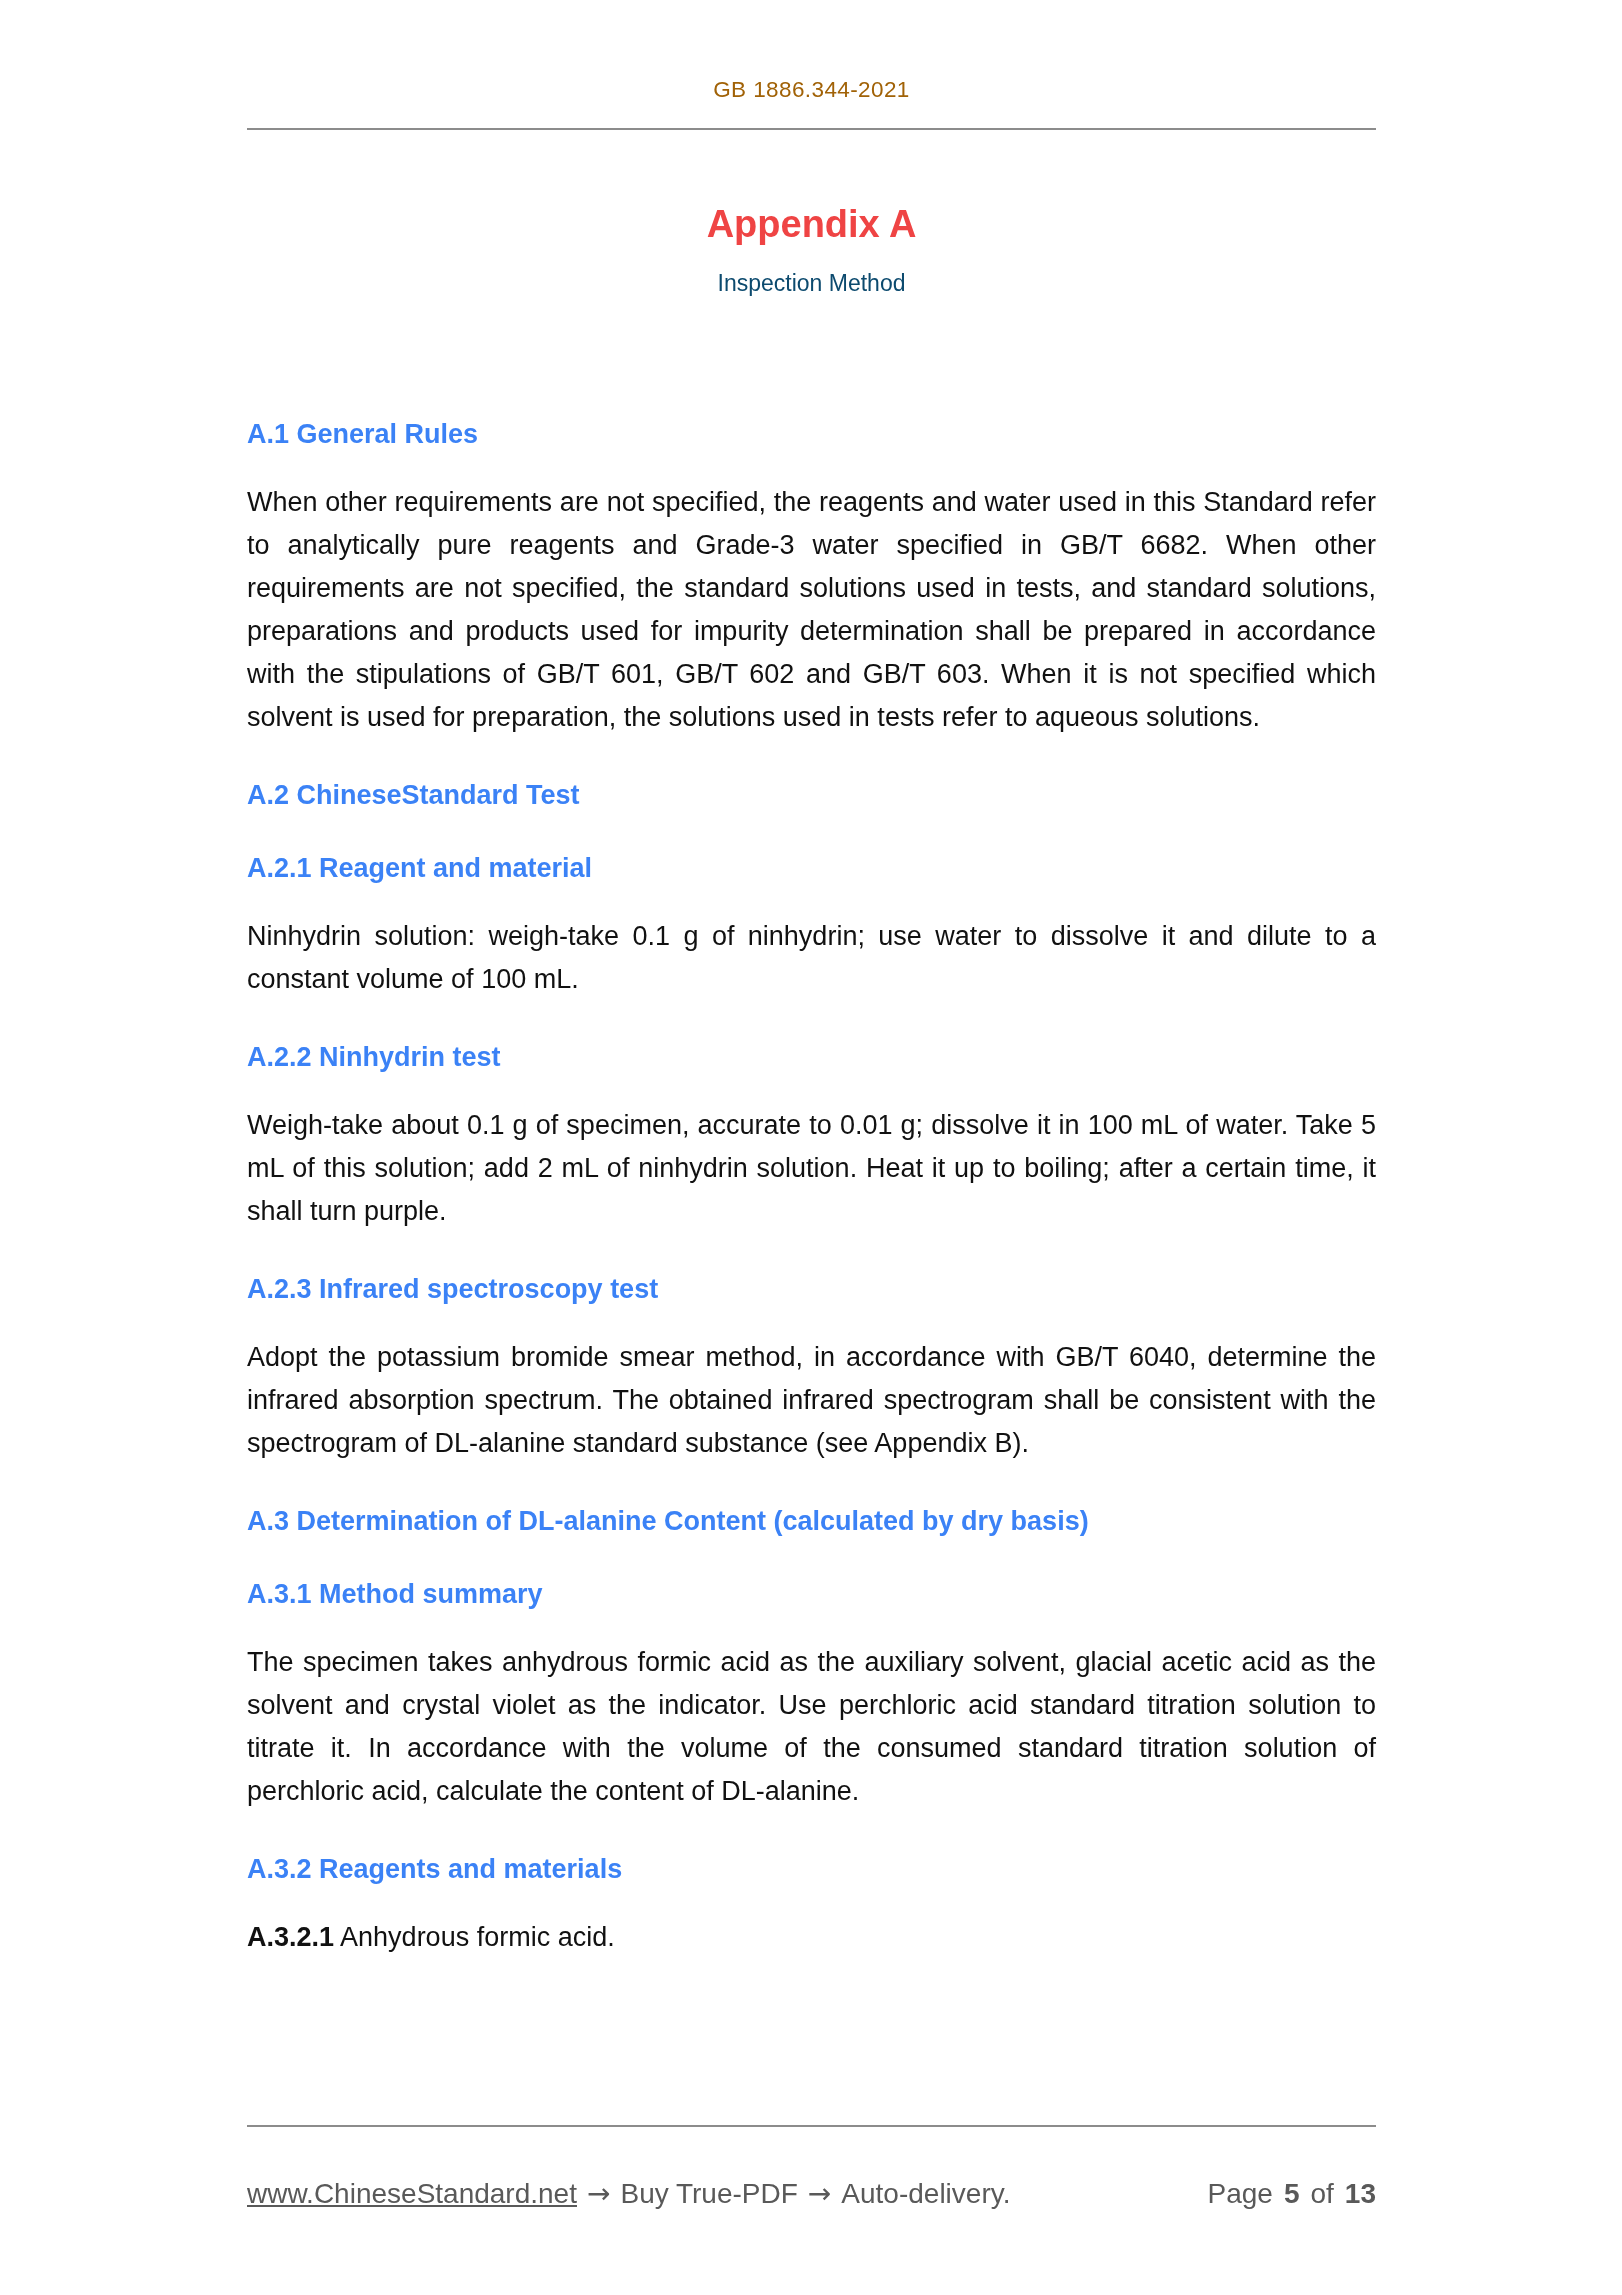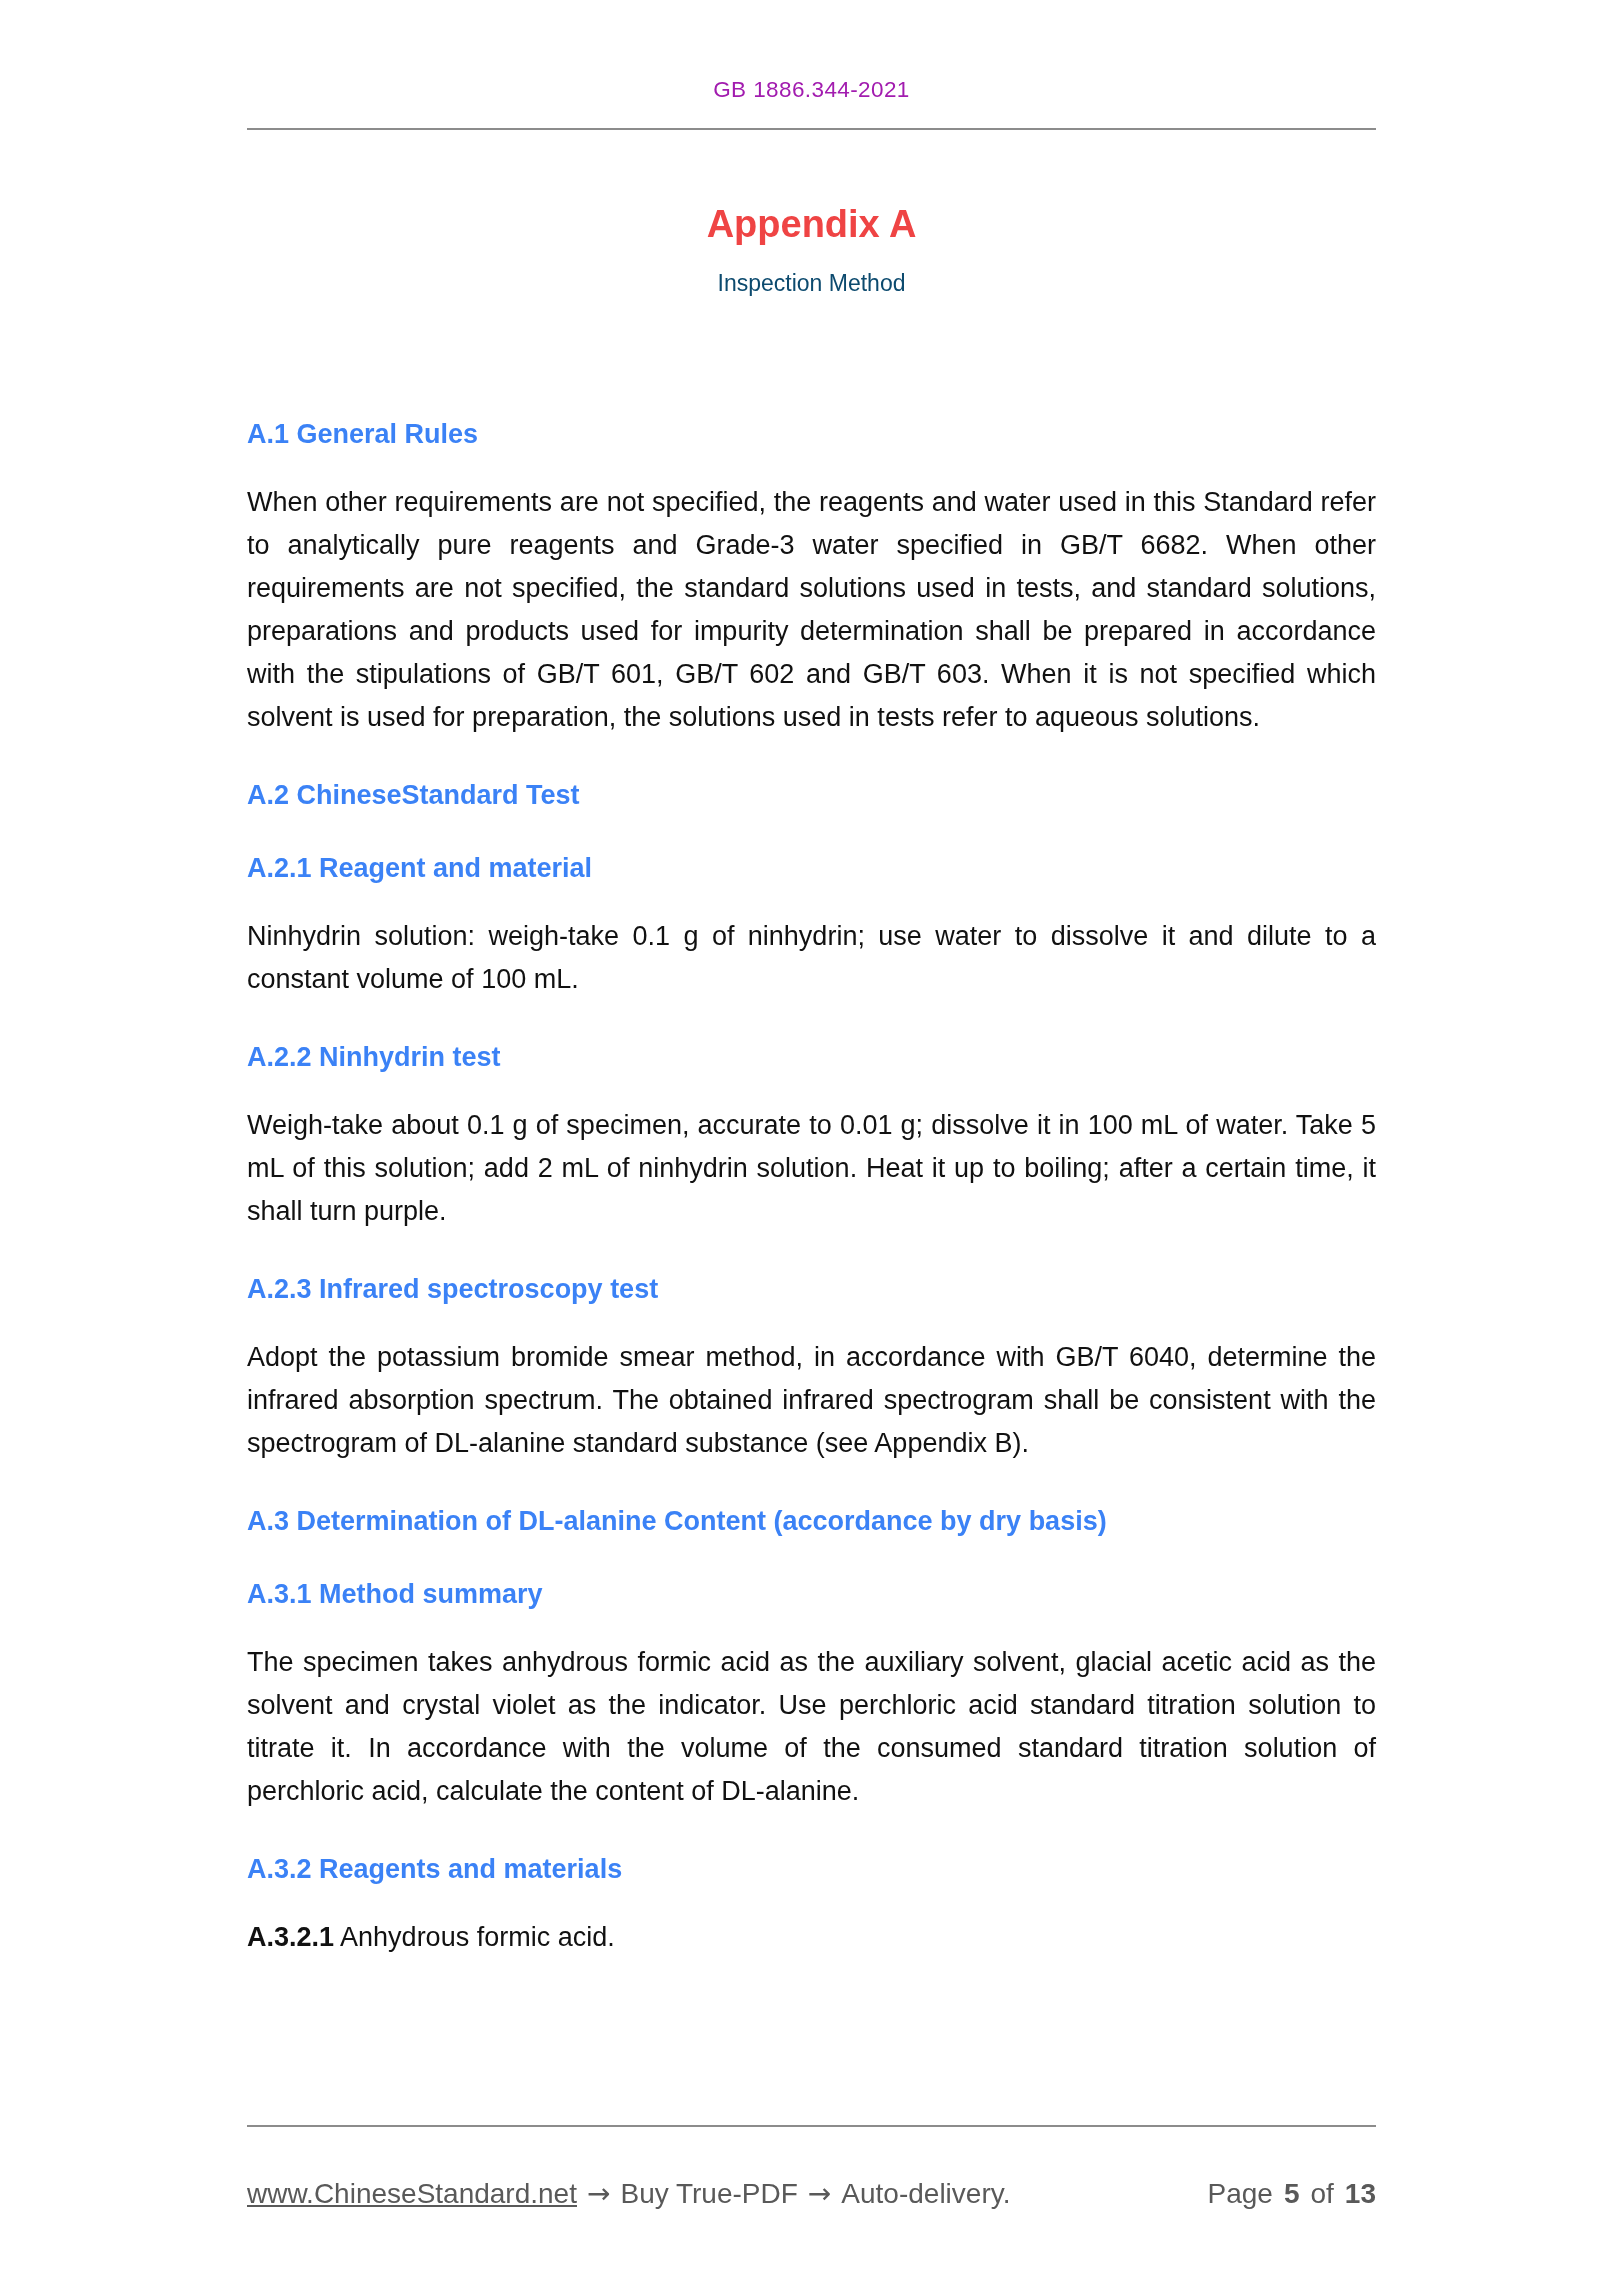--- a/index.html
+++ b/index.html
@@ -15,21 +15,21 @@
   .content {
     position: absolute;
     left: 247px;
     width: 1129px;
     top: 0;
   }
   .doc-number {
     margin-top: 77px;
     text-align: center;
     font-size: 22.5px;
-    color: #a21caf;
+    color: #a16207;
     letter-spacing: 0.4px;
   }
   .header-rule {
     margin-top: 25px;
     border: 0;
     border-top: 2.5px solid #8c8c8c;
     height: 0;
   }
   .appendix-title {
     margin-top: 72px;
@@ -129,21 +129,21 @@
 
     <div class="section-heading">A.2.1 Reagent and material</div>
     <p class="body-para">Ninhydrin solution: weigh-take 0.1 g of ninhydrin; use water to dissolve it and dilute to a constant volume of 100 mL.</p>
 
     <div class="section-heading">A.2.2 Ninhydrin test</div>
     <p class="body-para">Weigh-take about 0.1 g of specimen, accurate to 0.01 g; dissolve it in 100 mL of water. Take 5 mL of this solution; add 2 mL of ninhydrin solution. Heat it up to boiling; after a certain time, it shall turn purple.</p>
 
     <div class="section-heading">A.2.3 Infrared spectroscopy test</div>
     <p class="body-para">Adopt the potassium bromide smear method, in accordance with GB/T 6040, determine the infrared absorption spectrum. The obtained infrared spectrogram shall be consistent with the spectrogram of DL-alanine standard substance (see Appendix B).</p>
 
-    <div class="section-heading">A.3 Determination of DL-alanine Content (accordance by dry basis)</div>
+    <div class="section-heading">A.3 Determination of DL-alanine Content (calculated by dry basis)</div>
 
     <div class="section-heading">A.3.1 Method summary</div>
     <p class="body-para">The specimen takes anhydrous formic acid as the auxiliary solvent, glacial acetic acid as the solvent and crystal violet as the indicator. Use perchloric acid standard titration solution to titrate it. In accordance with the volume of the consumed standard titration solution of perchloric acid, calculate the content of DL-alanine.</p>
 
     <div class="section-heading">A.3.2 Reagents and materials</div>
 
     <p class="body-para no-justify"><span class="inline-num">A.3.2.1</span><span> Anhydrous formic acid.</span></p>
 
   </div>
 

